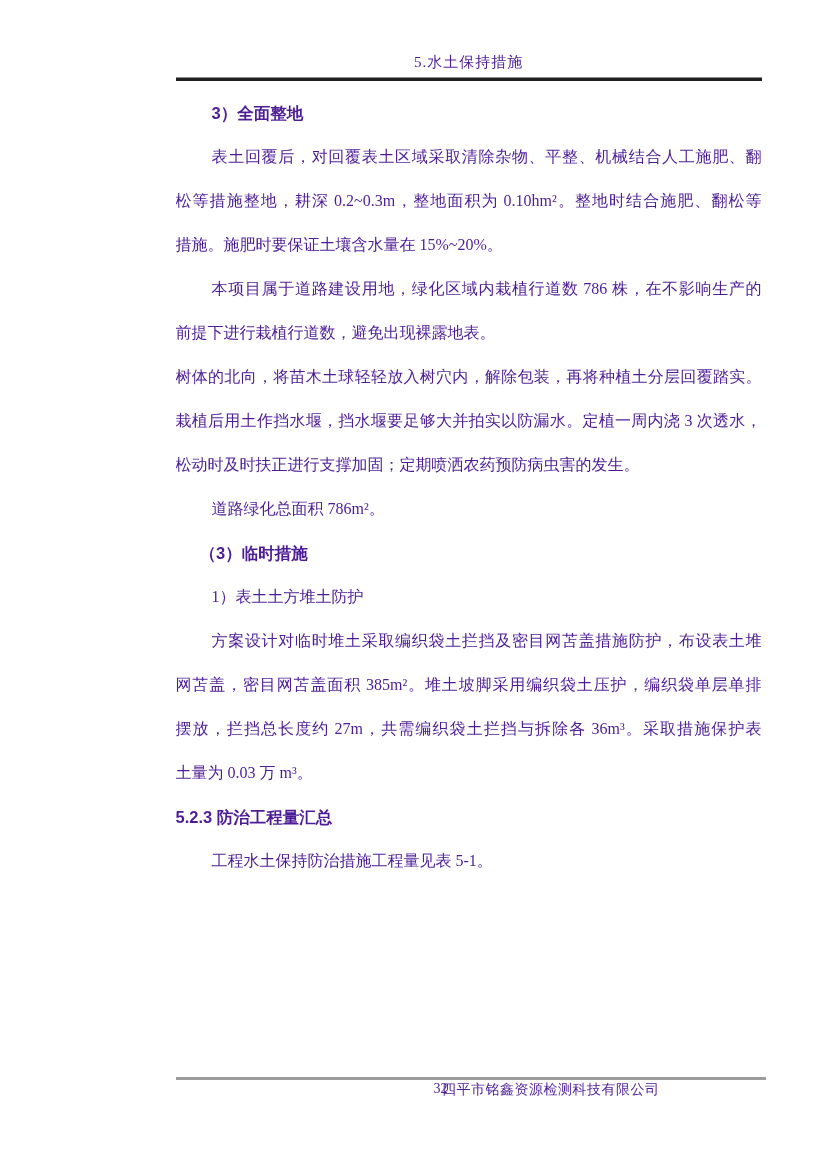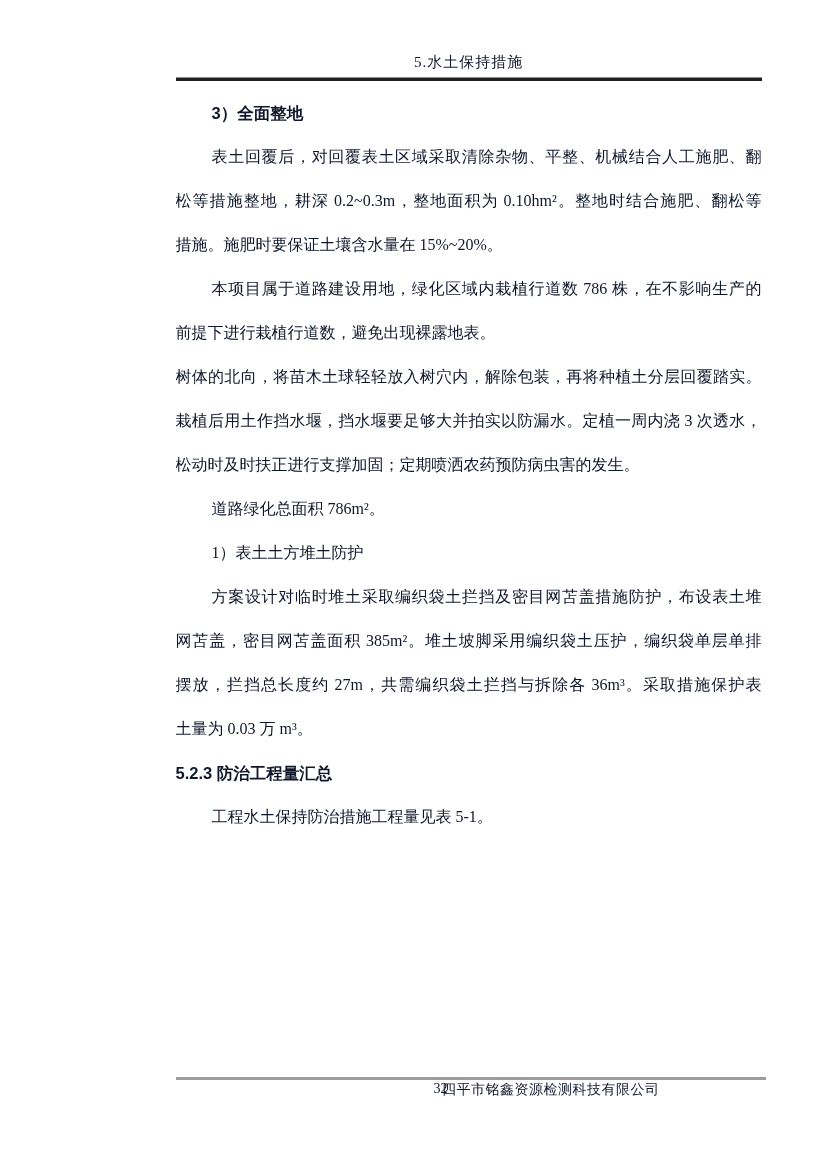--- a/index.html
+++ b/index.html
@@ -2,21 +2,21 @@
 <html><head>
 <meta charset="utf-8">
 <style>
   * { margin: 0; padding: 0; box-sizing: border-box; }
   html, body { background: #ffffff; }
   .page {
     position: relative;
     width: 716px;
     height: 1169px;
     background: #ffffff;
-    color: #0f172a;
+    color: #4c1d95;
     font-family: "Liberation Serif", "DejaVu Serif", serif;
     overflow: hidden;
     margin: 0 auto;
   }
   .header-title {
     position: absolute;
     top: 53px;
     left: 120px;
     width: 586px;
     text-align: center;
@@ -92,20 +92,21 @@
     <div class="line h ind">3）全面整地</div>
     <div class="line ind jfull">表土回覆后，对回覆表土区域采取清除杂物、平整、机械结合人工施肥、翻</div>
     <div class="line jfull">松等措施整地，耕深 0.2~0.3m，整地面积为 0.10hm²。整地时结合施肥、翻松等</div>
     <div class="line">措施。施肥时要保证土壤含水量在 15%~20%。</div>
     <div class="line ind jfull">本项目属于道路建设用地，绿化区域内栽植行道数 786 株，在不影响生产的</div>
     <div class="line">前提下进行栽植行道数，避免出现裸露地表。</div>
     <div class="line jfull">树体的北向，将苗木土球轻轻放入树穴内，解除包装，再将种植土分层回覆踏实。</div>
     <div class="line jfull">栽植后用土作挡水堰，挡水堰要足够大并拍实以防漏水。定植一周内浇 3 次透水，</div>
     <div class="line">松动时及时扶正进行支撑加固；定期喷洒农药预防病虫害的发生。</div>
     <div class="line ind">道路绿化总面积 786m²。</div>
+    <div class="line h ind2">（3）临时措施</div>
     <div class="line ind">1）表土土方堆土防护</div>
     <div class="line ind jfull">方案设计对临时堆土采取编织袋土拦挡及密目网苫盖措施防护，布设表土堆</div>
     <div class="line jfull">网苫盖，密目网苫盖面积 385m²。堆土坡脚采用编织袋土压护，编织袋单层单排</div>
     <div class="line jfull">摆放，拦挡总长度约 27m，共需编织袋土拦挡与拆除各 36m³。采取措施保护表</div>
     <div class="line">土量为 0.03 万 m³。</div>
     <div class="line h">5.2.3 防治工程量汇总</div>
     <div class="line ind">工程水土保持防治措施工程量见表 5-1。</div>
   </div>
 
   <div class="footer-rule"></div>

